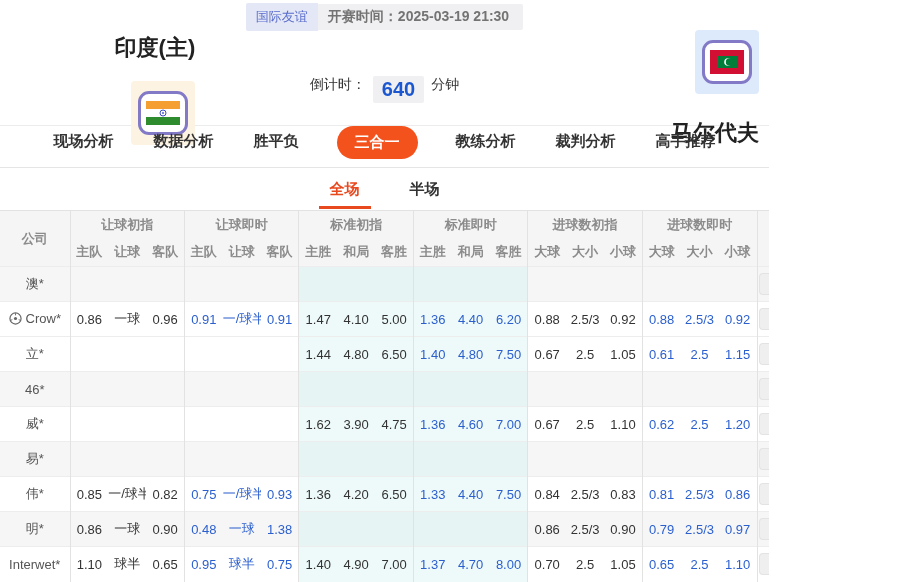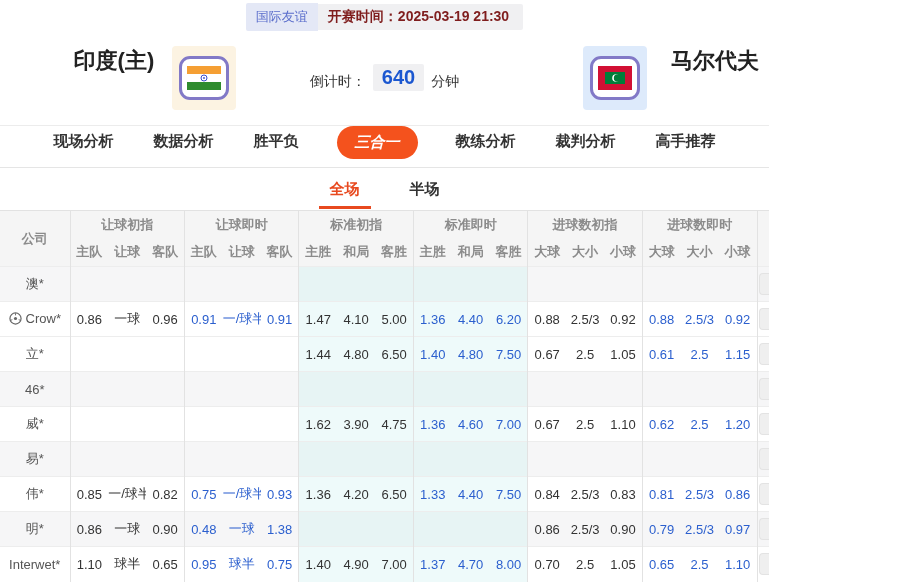--- a/index.html
+++ b/index.html
@@ -7,41 +7,41 @@
     --cyan:#eefafa; --cyan-dark:#e7f4f4;
     --hdr-bg:#f5f5f5; --hdr-fg:#8b8b8b; --line:#e2e2e2; --rowline:#ededed;
   }
   *{box-sizing:border-box; margin:0; padding:0;}
   body{font-family:"Liberation Sans","DejaVu Sans",sans-serif; background:#fff;}
   .page{width:769px; height:582px; overflow:hidden; background:#fff; position:relative;}
 
   
   .top-bar{height:30px; display:flex; justify-content:center; align-items:center; padding-top:4px;}
   .league-badge{background:#e4e8f6; color:#5a6dcb; font-size:13px; padding:5px 10px; border-radius:2px 0 0 2px; cursor:pointer;}
-  .start-time{background:#f0f0f2; color:#7f1d1d; font-size:14px; font-weight:bold; padding:4px 14px 4px 10px; border-radius:0 2px 2px 0;}
+  .start-time{background:#f0f0f2; color:#737373; font-size:14px; font-weight:bold; padding:4px 14px 4px 10px; border-radius:0 2px 2px 0;}
 
   
   .match-header{height:95px; display:grid; grid-template-columns:1fr auto 1fr; align-items:center;}
-  .team{display:flex; align-items:flex-start; gap:18px;}
+  .team{display:flex; align-items:flex-end; gap:18px;flex-direction:column;}
   .team.home{justify-self:center;}
   .team.away{justify-self:end; padding-right:10px; gap:24px;}
   .team-name{font-size:22px; font-weight:bold; color:#222;}
   .flag-box{width:64px; height:64px; display:flex; align-items:center; justify-content:center; border-radius:4px;}
   .flag-box.india{background:#fcf3e2;}
   .flag-box.maldives{background:#ddeafb;}
   .flag-frame{border:3px solid #8279c7; border-radius:11px; background:#fff; padding:7px 5px; display:flex;}
   .flag-frame svg{display:block;}
-  .countdown{display:flex; align-items:flex-end; gap:7px; font-size:14px; color:#333;}
+  .countdown{display:flex; align-items:flex-start; gap:7px; font-size:14px; color:#333;}
   .cd-val{background:#f0f0f2; color:#1b57d0; font-size:20px; font-weight:bold; padding:2px 9px; border-radius:2px;}
 
   
   .nav-tabs{height:43px; border-top:1px solid #ececec; border-bottom:1px solid #e5e5e5;
     display:flex; justify-content:center; align-items:flex-start; gap:36px;}
   .nav-tab{background:none; border:none; font-family:inherit; font-size:15px; font-weight:bold; color:#333; cursor:pointer; padding:6px 2px;}
-  .nav-tab.active{background:var(--accent); color:#fff; padding:7px 18px; border-radius:17px;font-style:italic;}
+  .nav-tab.active{background:var(--accent); color:#fff; padding:7px 18px; border-radius:17px;}
 
   
   .sub-tabs{height:42px; display:flex; justify-content:center; align-items:center; gap:46px;}
   .sub-tab{background:none; border:none; font-family:inherit; font-size:15px; font-weight:bold; color:#333; cursor:pointer; position:relative; padding:10px 2px;}
   .sub-tab.active{color:var(--accent2);}
   .sub-tab.active::after{content:""; position:absolute; left:-9px; right:-9px; bottom:0; height:3px; background:var(--accent2);}
 
   
   table{width:100%; border-collapse:collapse; table-layout:fixed;}
   col.c-company{width:70px;} col.c-edge{width:12px;}

